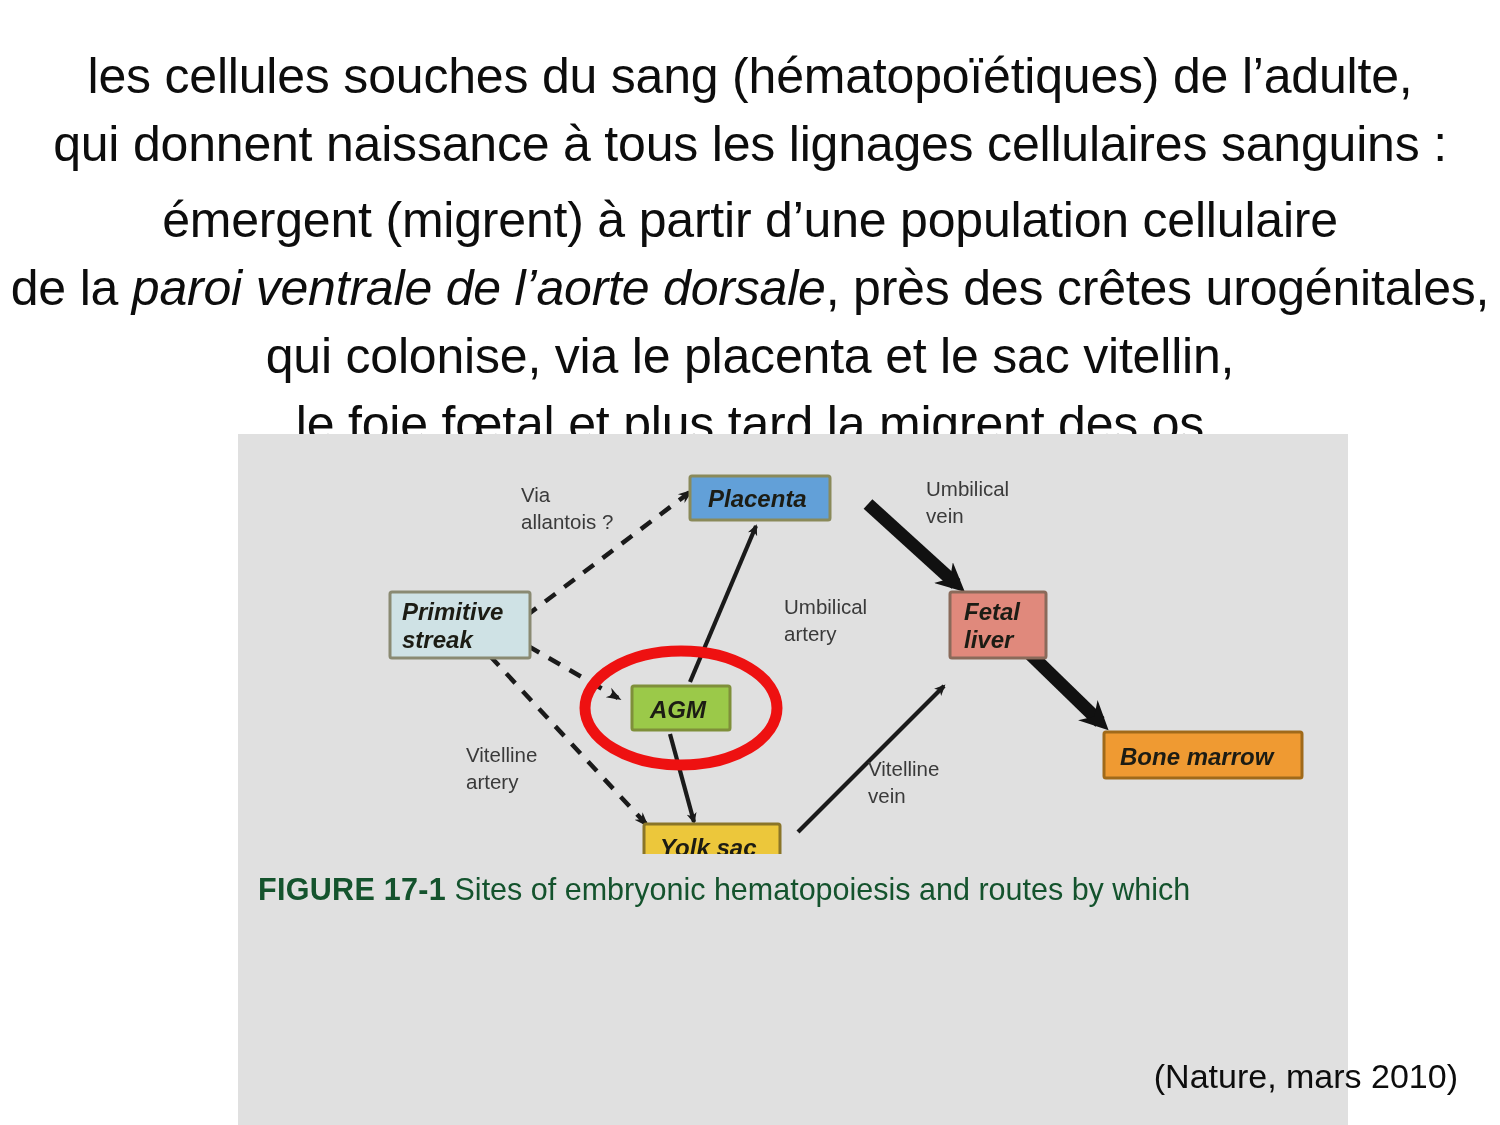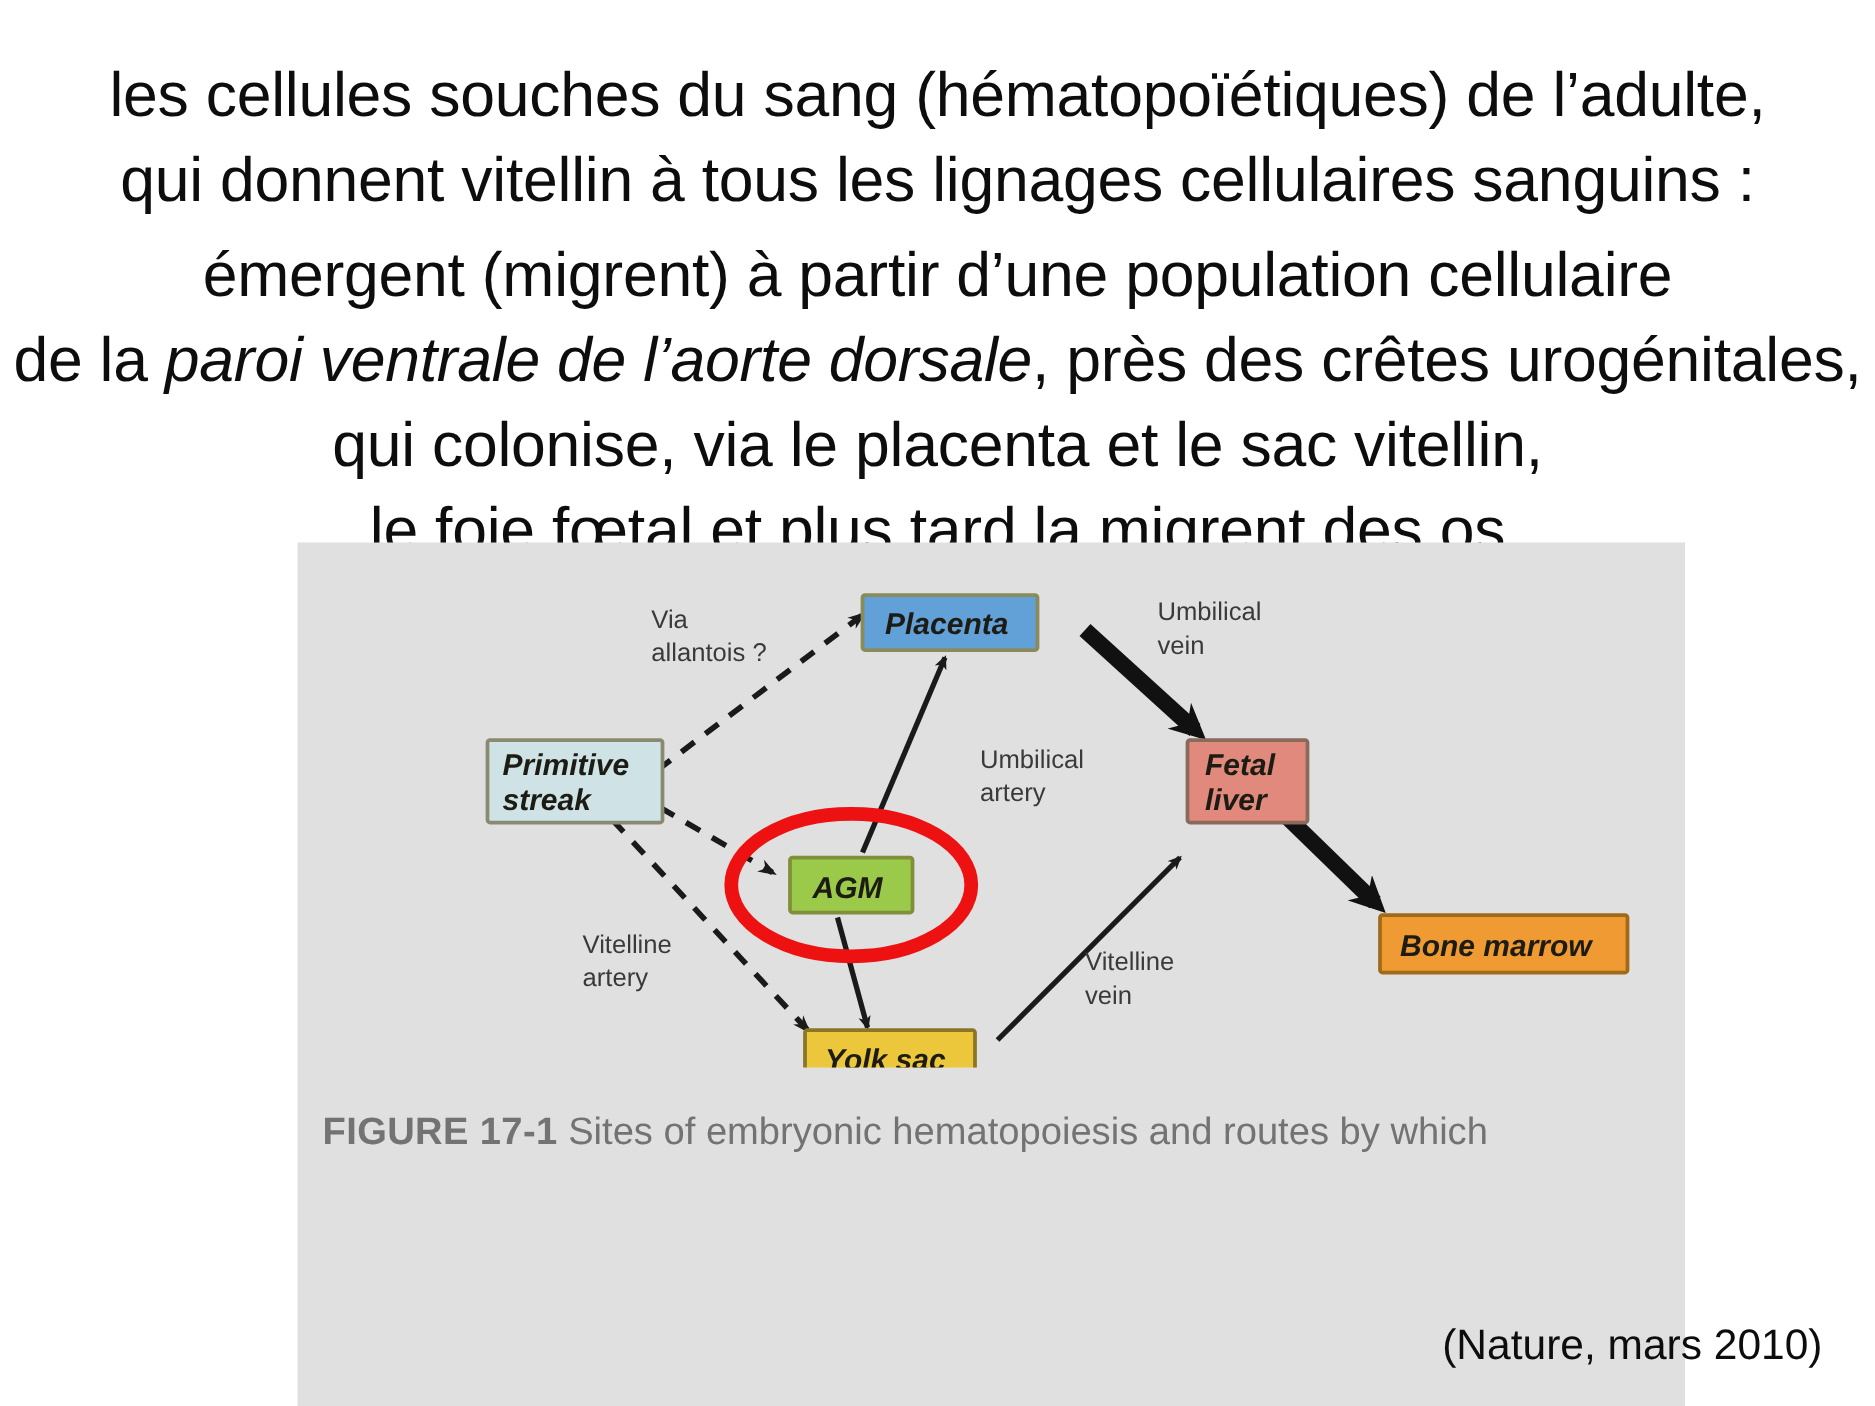--- a/index.html
+++ b/index.html
@@ -61,26 +61,26 @@
     top: 0;
     width: 1110px;
     height: 420px;
     display: block;
   }
 
   
   #figure-caption {
     position: absolute;
     left: 20px;
-    top: 448px;
+    top: 432px;
     width: 1098px;
     font-family: "Liberation Sans", sans-serif;
     font-size: 30.5px;
     line-height: 1.56;
-    color: #737373;
+    color: #14532d;
     text-align: justify;
   }
   #figure-caption .cap-label {
     font-weight: bold;
     letter-spacing: 0.3px;
   }
   #figure-caption .cap-last { text-align: left; }
 
   
   .node-label {
@@ -94,21 +94,21 @@
     font-family: "Liberation Sans", sans-serif;
     font-size: 20.5px;
     fill: #3a3a3a;
   }
 </style>
 </head>
 <body>
 
 <div id="intro-block" class="slide-text-block">
   <span class="slide-line">les cellules souches du sang (hématopoïétiques) de l’adulte,</span>
-  <span class="slide-line">qui donnent vitellin à tous les lignages cellulaires sanguins :</span>
+  <span class="slide-line">qui donnent naissance à tous les lignages cellulaires sanguins :</span>
 </div>
 
 <div id="body-block" class="slide-text-block">
   <span class="slide-line">émergent (migrent) à partir d’une population cellulaire</span>
   <span class="slide-line">
     <span>de la </span><span class="it">paroi ventrale de l’aorte dorsale</span><span>, près des crêtes urogénitales,</span>
   </span>
   <span class="slide-line">qui colonise, via le placenta et le sac vitellin,</span>
   <span class="slide-line">
     <span>le </span><span class="ul">foie fœtal</span><span> et plus tard la </span><span class="ul">migrent des os</span>

